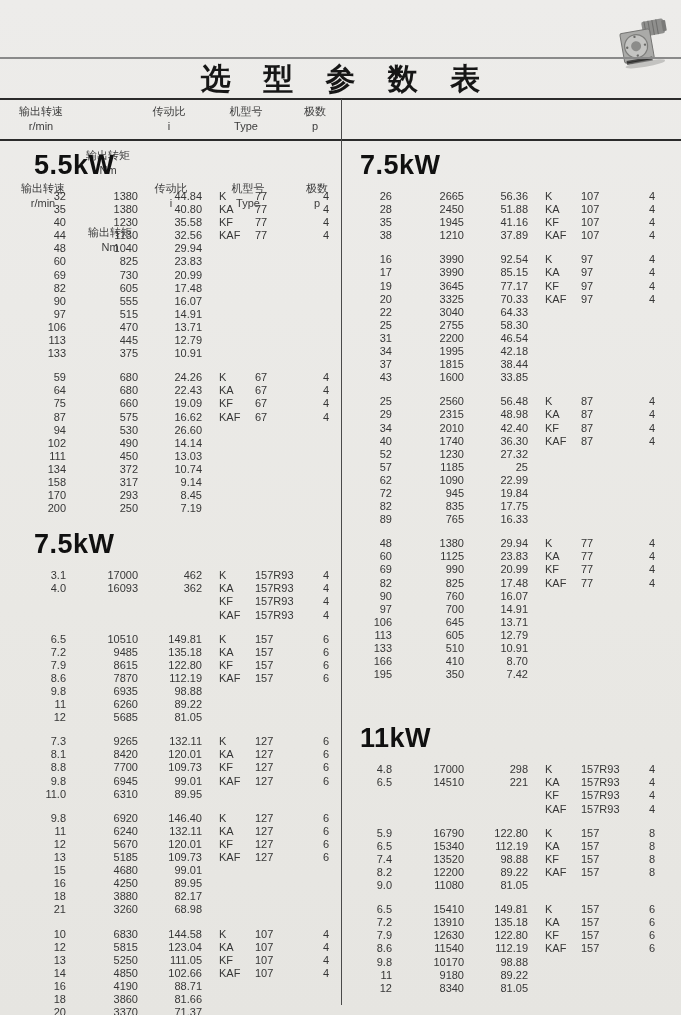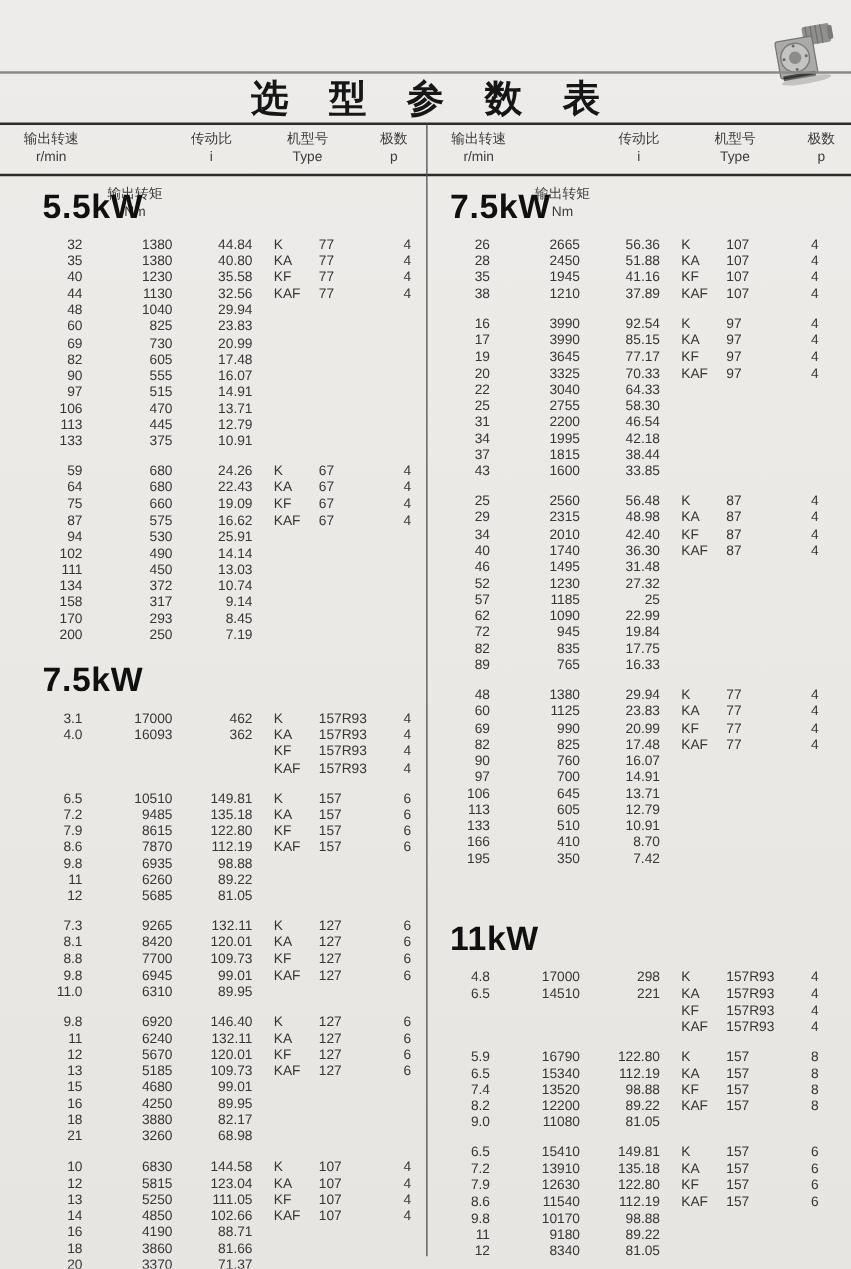--- a/index.html
+++ b/index.html
@@ -24,21 +24,21 @@
     margin: 0; text-align: center;
     font-size: 30px; font-weight: 800; color: #161616;
     letter-spacing: 12px; text-indent: 12px;
     white-space: nowrap;
   }
 
   
   .motor-photo { position: absolute; top: 14px; left: 612px; width: 62px; height: 62px; }
 
   
-  .header-band { position: absolute; top: 101px; left: 0; width: 681px; height: 38px; display: flex; }
+  .header-band { position: absolute; top: 101px; left: 0; width: 681px; height: 38px; display: flex; flex-direction: column; }
   .header-group { width: 340px; display: flex; padding-left: 6px; box-sizing: border-box; }
   .header-group + .header-group { padding-left: 8px; }
   .header-cell { text-align: center; line-height: 15px; padding-top: 3px; }
   .header-cell:nth-child(1) { width: 70px; }
   .header-cell:nth-child(2) { width: 64px; margin-top: 44px; }
   .header-cell:nth-child(3) { width: 58px; }
   .header-cell:nth-child(4) { width: 96px; }
   .header-cell:nth-child(5) { width: 42px; }
   .h-label { font-size: 11px; color: #3c3c3c; }
   .h-unit  { font-size: 11px; color: #3c3c3c; }
@@ -291,21 +291,21 @@
             <span class="cell c-speed">87</span>
             <span class="cell c-torque">575</span>
             <span class="cell c-ratio">16.62</span>
             <span class="cell c-type">KAF</span>
             <span class="cell c-size">67</span>
             <span class="cell c-poles">4</span>
           </div>
           <div class="row">
             <span class="cell c-speed">94</span>
             <span class="cell c-torque">530</span>
-            <span class="cell c-ratio">25.91</span>
+            <span class="cell c-ratio">26.60</span>
             <span class="cell c-type"></span>
             <span class="cell c-size"></span>
             <span class="cell c-poles"></span>
           </div>
           <div class="row">
             <span class="cell c-speed">102</span>
             <span class="cell c-torque">490</span>
             <span class="cell c-ratio">14.14</span>
             <span class="cell c-type"></span>
             <span class="cell c-size"></span>
@@ -761,28 +761,20 @@
           </div>
           <div class="row">
             <span class="cell c-speed">40</span>
             <span class="cell c-torque">1740</span>
             <span class="cell c-ratio">36.30</span>
             <span class="cell c-type">KAF</span>
             <span class="cell c-size">87</span>
             <span class="cell c-poles">4</span>
           </div>
           <div class="row">
-            <span class="cell c-speed">46</span>
-            <span class="cell c-torque">1495</span>
-            <span class="cell c-ratio">31.48</span>
-            <span class="cell c-type"></span>
-            <span class="cell c-size"></span>
-            <span class="cell c-poles"></span>
-          </div>
-          <div class="row">
             <span class="cell c-speed">52</span>
             <span class="cell c-torque">1230</span>
             <span class="cell c-ratio">27.32</span>
             <span class="cell c-type"></span>
             <span class="cell c-size"></span>
             <span class="cell c-poles"></span>
           </div>
           <div class="row">
             <span class="cell c-speed">57</span>
             <span class="cell c-torque">1185</span>

